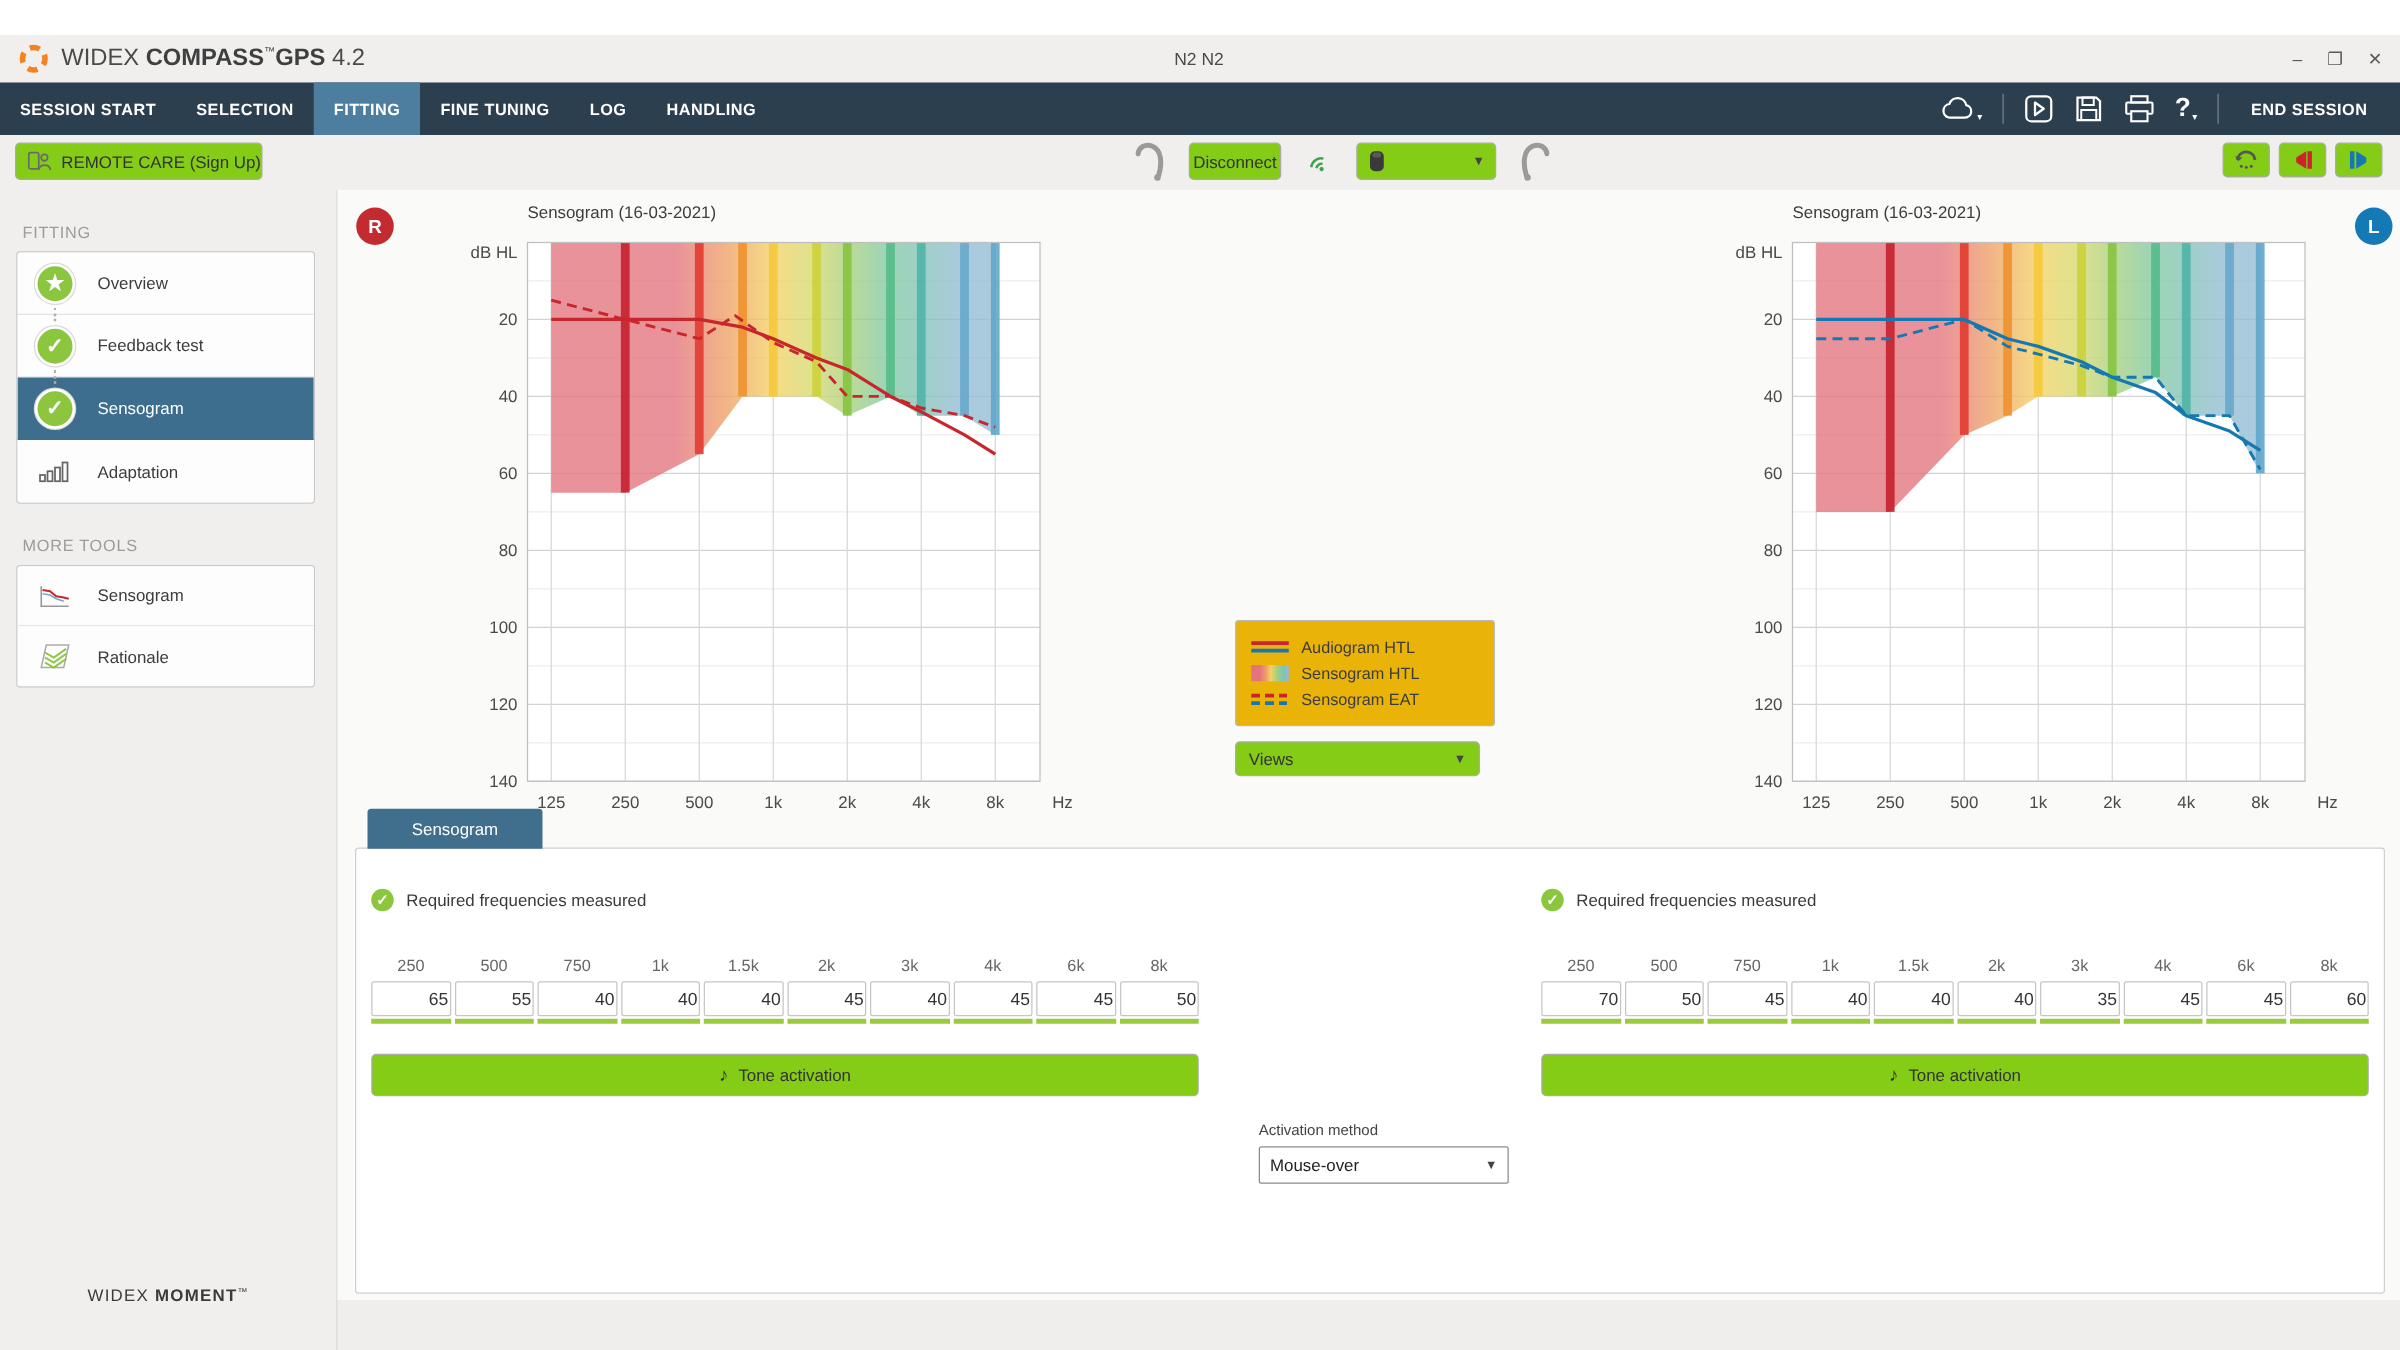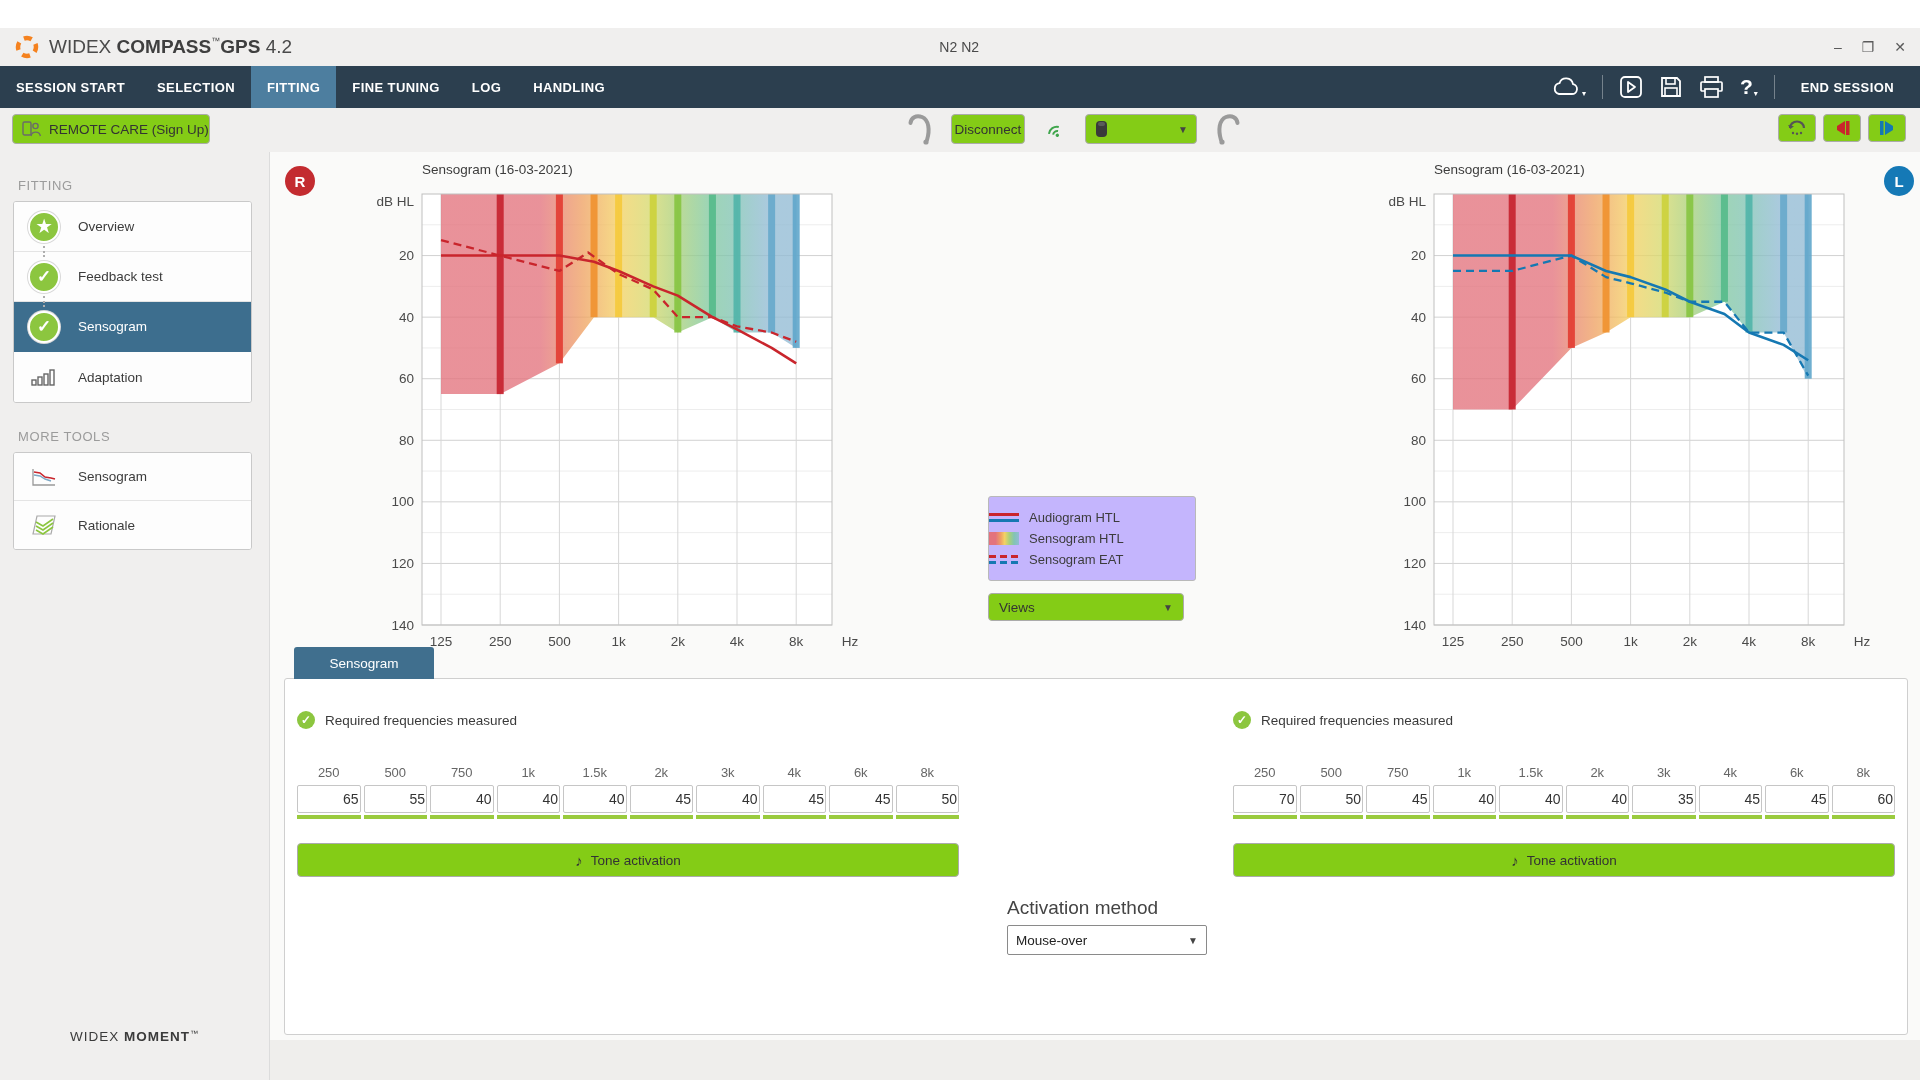--- a/index.html
+++ b/index.html
@@ -62,21 +62,21 @@
   .side-footer { position:absolute; left:70px; bottom:36px; font-size:13.5px; color:#3b3b3b; letter-spacing:1px; }
   .side-footer b { font-weight:bold; }
   .side-footer .tm { font-size:8px; vertical-align:top; }
 
   
   .ear-badge { position:absolute; width:30px; height:30px; border-radius:50%; color:#fff;
     font-size:15px; font-weight:bold; display:flex; align-items:center; justify-content:center; }
   .chart-block { position:absolute; top:10px; width:540px; }
   .chart-title { margin-left:80px; font-size:13.5px; color:#3c3c3c; height:20px; }
   .legend-col { position:absolute; left:718px; top:344px; width:208px; }
-  .legend-box { background:#c4b5fd; border:1px solid #b9b9b9; border-radius:3px; padding:10px 0; }
+  .legend-box { background:#eab308; border:1px solid #b9b9b9; border-radius:3px; padding:10px 12px; }
   .legend-item { display:flex; align-items:center; gap:10px; font-size:13px; color:#3c3c3c; height:21px; }
   .sw { width:30px; height:12px; flex:0 0 auto; position:relative; }
   .sw-line i, .sw-dash i { position:absolute; left:0; width:100%; height:3px; }
   .sw-line .r, .sw-dash .r { top:1px; background:#c9252c; }
   .sw-line .b, .sw-dash .b { top:7px; background:#1578b2; }
   .sw-dash .r { background:repeating-linear-gradient(90deg,#c9252c 0 7px,transparent 7px 11px); }
   .sw-dash .b { background:repeating-linear-gradient(90deg,#1578b2 0 7px,transparent 7px 11px); }
   .sw-rainbow { height:13px;
     background:linear-gradient(90deg,#e3737d 0%,#e3737d 22%,#efa263 40%,#f4d164 52%,#a8d07b 68%,#82c3b5 84%,#92bbd4 100%); }
   .views-btn { margin-top:12px; width:196px; height:28px; justify-content:space-between; padding:0 10px; font-size:13.5px; }
@@ -94,21 +94,21 @@
   .check-sm { width:18px; height:18px; border-radius:50%; background:#8cc63f; color:#fff; font-size:12px;
     font-weight:bold; display:flex; align-items:center; justify-content:center; }
   .freq-table { margin-top:36px; display:grid; grid-template-columns:repeat(10,1fr); column-gap:3px; row-gap:0; }
   .freq-h { text-align:center; font-size:13px; color:#666; padding-bottom:5px; }
   .freq-c { border:1px solid #c6c6c6; border-radius:2px; background:#fff; text-align:center;
     font-size:14px; color:#333; height:28px; line-height:26px;padding-left:44px; }
   .freq-u { height:4px; background:#9acb3e; margin-top:2px; }
   .tone-btn { margin-top:24px; width:662px; height:34px; border-radius:4px; gap:8px; font-size:13.5px; }
   .note { font-size:15px; }
   .activation { position:absolute; left:722px; top:218px; width:210px; }
-  .act-label { font-size:19px; color:#444; }
+  .act-label { font-size:12px; color:#444; }
   .act-select { margin-top:6px; width:200px; height:30px; background:#fff; border:1px solid #8a8a8a;
     border-radius:2px; display:flex; align-items:center; justify-content:space-between;
     padding:0 8px; font-size:13.5px; color:#222; }
 
   svg text { font-family:"Liberation Sans", sans-serif; }
 </style>
 </head>
 <body>
 
 <div class="app">

